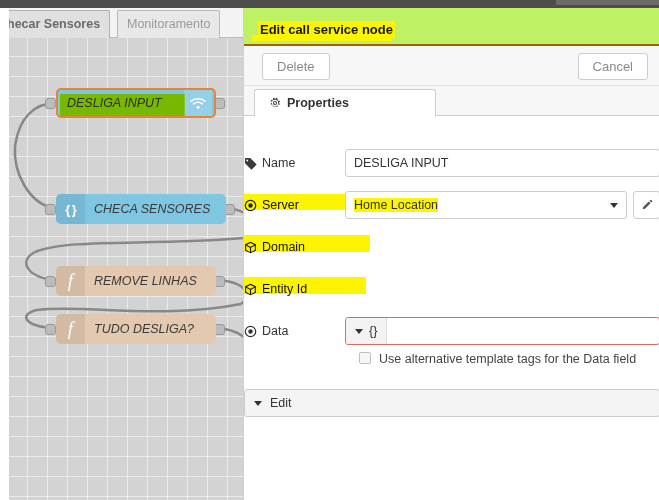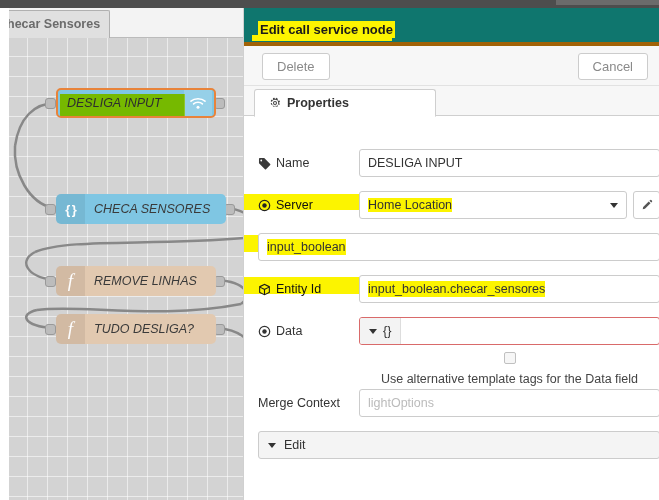--- a/index.html
+++ b/index.html
@@ -185,22 +185,22 @@
     width: 416px; height: 492px;
     background: #f7f7f7;
     border-left: 1px solid #d0d0d0;
     overflow: hidden;
   }
 
   #dialog-titlebar {
     position: absolute;
     left: 0; top: 0;
     width: 416px; height: 38px;
-    background: #0f766e;
-    border-bottom: 4px solid #a16207;
+    background: #bef264;
+    border-bottom: 2px solid #a16207;
   }
   #dialog-title {
     position: absolute;
     left: 14px; top: 13px;
     font-size: 13px;
     font-weight: bold;
     color: #1a1a1a;
     background: #fcf400;
     padding: 1px 2px;
     z-index: 3;
@@ -281,21 +281,20 @@
     position: absolute;
     left: 0; top: 108px;
     width: 416px; height: 384px;
     background: #ffffff;
     padding-top: 26px;
   }
 
   .form-row {
     position: relative;
     height: 42px;
-    padding-left: 14px;
     display: flex;
     align-items: center;
   }
   .row-label {
     position: relative;
     width: 101px;
     flex: 0 0 101px;
     font-size: 12.5px;
     color: #333333;
     display: flex;
@@ -400,23 +399,21 @@
     font-size: 12.5px;
     color: #333;
   }
 
   
   .checkbox-row {
     position: relative;
     height: 30px;
     padding-left: 115px;
     display: flex;
-    align-items: center;
     gap: 8px;
-    flex-direction: column;
   }
   .cb-box {
     width: 12px; height: 12px;
     border: 1px solid #c0c0c0;
     background: #f6f6f6;
     border-radius: 2px;
     flex: 0 0 12px;
     cursor: pointer;
   }
   .cb-label { font-size: 12.5px; color: #444; }
@@ -445,20 +442,23 @@
 <body>
 
 <div id="top-bar"></div>
 <div id="top-bar-right"></div>
 
 <div id="workspace">
 
   <div id="tab-bar">
     <div class="flow-tab active">
       <span>hecar Sensores</span>
+    </div>
+    <div class="flow-tab inactive">
+      <span>Monitoramento</span>
     </div>
   </div>
 
   <div id="canvas">
 
     <svg id="wire-layer">
       <g fill="none" stroke="#888888" stroke-width="2.5">
         <path d="M 47,65 C 25,65 10,80 6,108"></path>
         <path d="M 6,108 C 4,135 20,165 44,170"></path>
         <path d="M 216,170 C 250,172 250,196 235,200"></path>
@@ -583,39 +583,41 @@
         <span>
           <svg width="12" height="12" viewBox="0 0 16 16" class="icon-svg">
             <path fill="#555" d="M12.1 1.5a1.3 1.3 0 0 1 1.9 0l.5.5a1.3 1.3 0 0 1 0 1.9l-.9.9-2.4-2.4.9-.9zM10.3 3.3l2.4 2.4-7.4 7.4-3 .6.6-3 7.4-7.4z"></path>
           </svg>
         </span>
       </div>
     </div>
 
     <div class="form-row">
       <div class="hl-bar" style="left:-6px; top:9px; width:132px; height:17px;"></div>
-      <div class="row-input">
-        <span class="val-hl">input_boolean</span>
-      </div>
+      <span class="row-label hl">
+        <span>
+          <svg width="13" height="13" viewBox="0 0 16 16" class="icon-svg">
+            <path fill="#1a1a1a" d="M8 .8 1.4 4.1v7.8L8 15.2l6.6-3.3V4.1L8 .8zm0 1.6 4.8 2.4L8 7.2 3.2 4.8 8 2.4zM2.7 5.9 7.3 8.2v5.2L2.7 11V5.9zm6 7.5V8.2l4.6-2.3V11l-4.6 2.4z"></path>
+          </svg>
+        </span>
+        <span>Domain</span>
+      </span>
     </div>
 
 
     <div class="form-row">
       <div class="hl-bar" style="left:-6px; top:9px; width:128px; height:17px;"></div>
       <span class="row-label hl">
         <span>
           <svg width="13" height="13" viewBox="0 0 16 16" class="icon-svg">
             <path fill="#1a1a1a" d="M8 .8 1.4 4.1v7.8L8 15.2l6.6-3.3V4.1L8 .8zm0 1.6 4.8 2.4L8 7.2 3.2 4.8 8 2.4zM2.7 5.9 7.3 8.2v5.2L2.7 11V5.9zm6 7.5V8.2l4.6-2.3V11l-4.6 2.4z"></path>
           </svg>
         </span>
         <span>Entity Id</span>
       </span>
-      <div class="row-input">
-        <span class="val-hl">input_boolean.checar_sensores</span>
-      </div>
     </div>
 
     <div class="form-row">
       <span class="row-label">
         <span>
           <svg width="13" height="13" viewBox="0 0 16 16" class="icon-svg">
             <circle cx="8" cy="8" r="6.4" fill="none" stroke="#333" stroke-width="1.5"></circle>
             <circle cx="8" cy="8" r="2.7" fill="#333"></circle>
           </svg>
         </span>
@@ -628,28 +630,20 @@
         </span>
         <span class="typed-value"></span>
       </div>
     </div>
 
     <div class="checkbox-row">
       <span class="cb-box"></span>
       <span class="cb-label">Use alternative template tags for the Data field</span>
     </div>
 
-    <div class="form-row">
-      <span class="row-label">
-        <span>Merge Context</span>
-      </span>
-      <div class="row-input placeholder">
-        <span>lightOptions</span>
-      </div>
-    </div>
 
     <div class="form-row">
       <div class="row-dropdown">
         <span class="caret-down"></span>
         <span>Edit</span>
       </div>
     </div>
 
   </div>
 </div>

